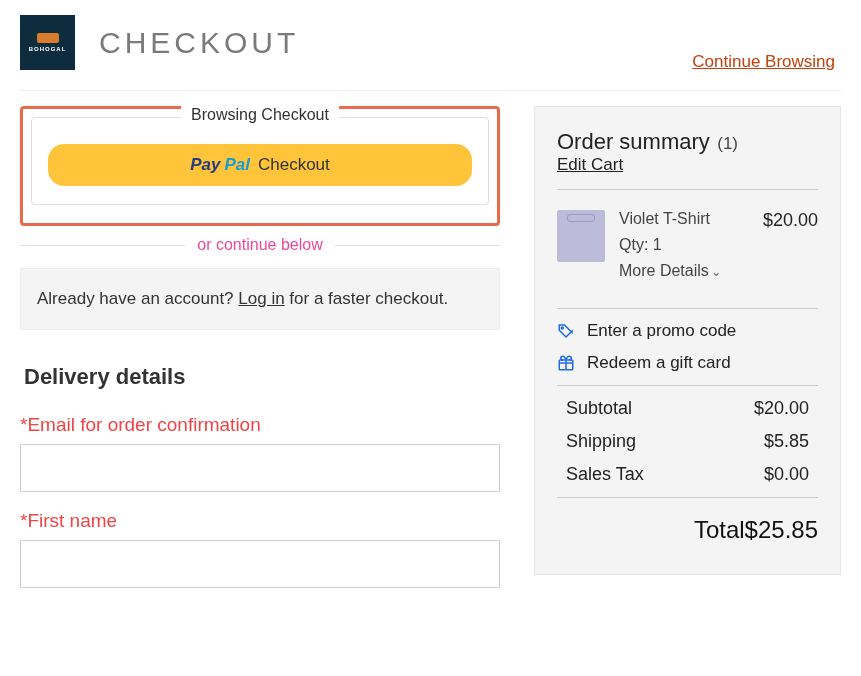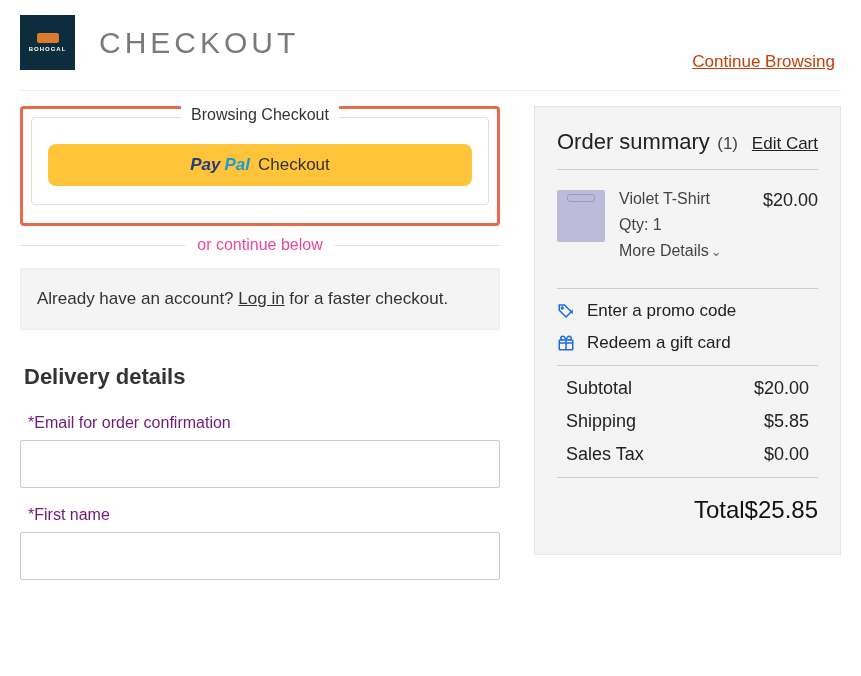--- a/index.html
+++ b/index.html
@@ -13,37 +13,37 @@
   .continue-link { font-size: 17px; color: #c2410c; text-decoration: underline; margin-top: 37px; margin-right: 6px; cursor:pointer;}
   .hr-top { border: none; border-top: 1px solid #eee; margin: 18px 0 0 0; }
 
   .main { display:flex; gap: 34px; margin-top: 15px;}
   .left { flex: 0 0 480px; }
   .right { flex: 1;}
 
   .express-highlight { border: 3px solid #e86a4a; border-radius: 4px; padding: 8px 8px 18px 8px; margin-bottom: 10px;}
   .express-box { border: 1px solid #ddd; border-radius: 4px; position: relative; padding: 26px 16px 18px 16px; }
   .express-label { position: absolute; top: -12px; left: 50%; transform: translateX(-50%); background:#fff; padding: 0 10px; font-size:16px; color:#333;}
-  .paypal-btn { width:100%; height:42px; background:#ffc439; border:none; border-radius:8px; display:flex; align-items:center; justify-content:center; gap:4px; cursor:pointer; font-size:17px; color:#253b80;}
+  .paypal-btn { width:100%; height:42px; background:#ffc439; border:none; border-radius:16px; display:flex; align-items:center; justify-content:center; gap:4px; cursor:pointer; font-size:17px; color:#253b80;}
   .pp-pay { font-weight:800; font-style:italic; color:#253b80;}
   .pp-pal { font-weight:800; font-style:italic; color:#179bd7;}
   .pp-co { color:#333; font-style:normal; font-weight:400; margin-left:4px;}
 
   .or-row { display:flex; align-items:center; gap:12px; margin: 4px 0 14px 0; color:#ec4899; font-size:16px;}
   .or-line { flex:1; height:1px; background:#ddd; }
 
   .login-box { background:#f4f4f4; border:1px solid #eee; padding: 20px 16px; font-size:17px; color:#333;}
   .login-box a { color:#333; text-decoration:underline; cursor:pointer;}
 
   .delivery-title { font-size:22px; margin: 34px 0 24px 4px; color:#333;}
-  .field-label { font-size:16px; color:#701a75; margin: 18px 0 8px 8px;}
+  .field-label { font-size:19px; color:#ef4444; margin: 18px 0 8px 0;}
   .field-input { width:100%; height:48px; border:1px solid #ccc; border-radius:2px; padding:0 10px; font-size:16px;}
 
   .summary-box { background:#f4f4f4; border:1px solid #e5e5e5; padding: 22px 22px 30px 22px; }
-  .summary-head { display:flex; align-items:baseline; justify-content:space-between; margin-bottom:14px;}
+  .summary-head { display:flex; align-items:baseline; justify-content:space-between; margin-bottom:14px;flex-direction:column;}
   .summary-title { font-size:22px; color:#222;}
   .summary-count { font-size:17px; color:#444; margin-left:3px;}
   .edit-cart { font-size:17px; color:#222; text-decoration:underline; cursor:pointer;}
   .sum-hr { border:none; border-top:1px solid #ccc; margin: 10px 0;}
 
   .line-item { display:flex; gap:14px; padding: 10px 0; align-items:flex-start;}
   .thumb { width:48px; height:52px; background:#bcbbd9; border-radius:2px; position:relative;}
   .thumb::after { content:''; position:absolute; top:4px; left:50%; transform:translateX(-50%); width:26px; height:6px; border:1px solid #9a98c8; border-radius:3px;}
   .item-info { flex:1; font-size:16px; color:#444;}
   .item-info > div { margin-bottom:8px;}

